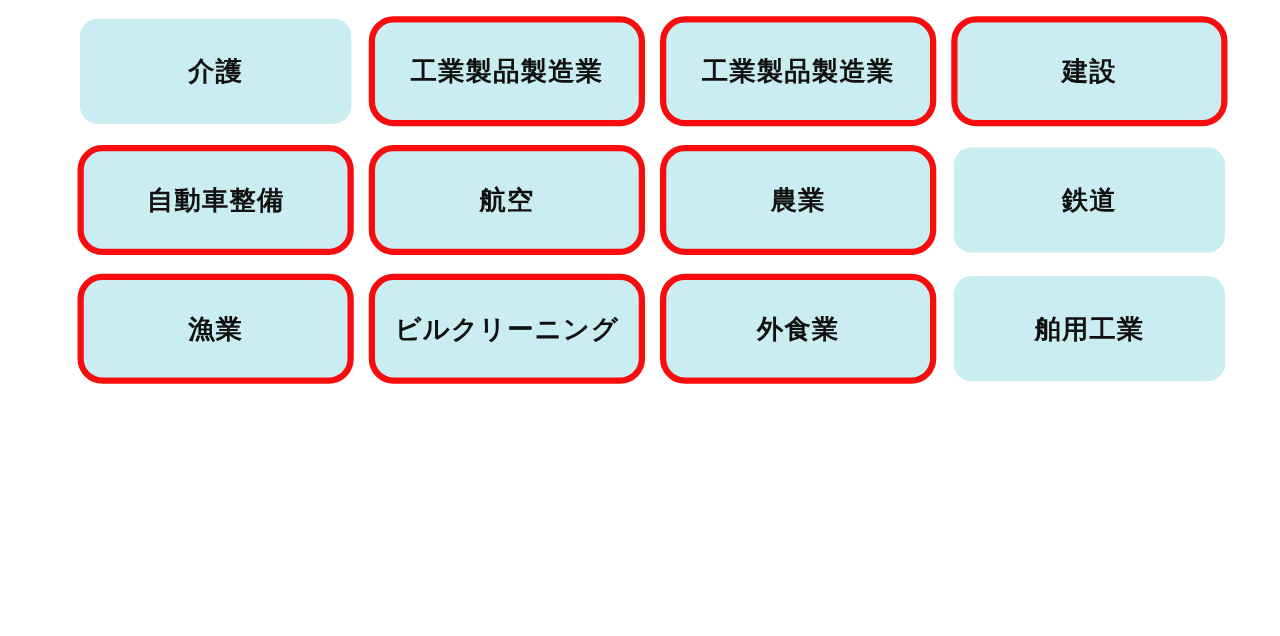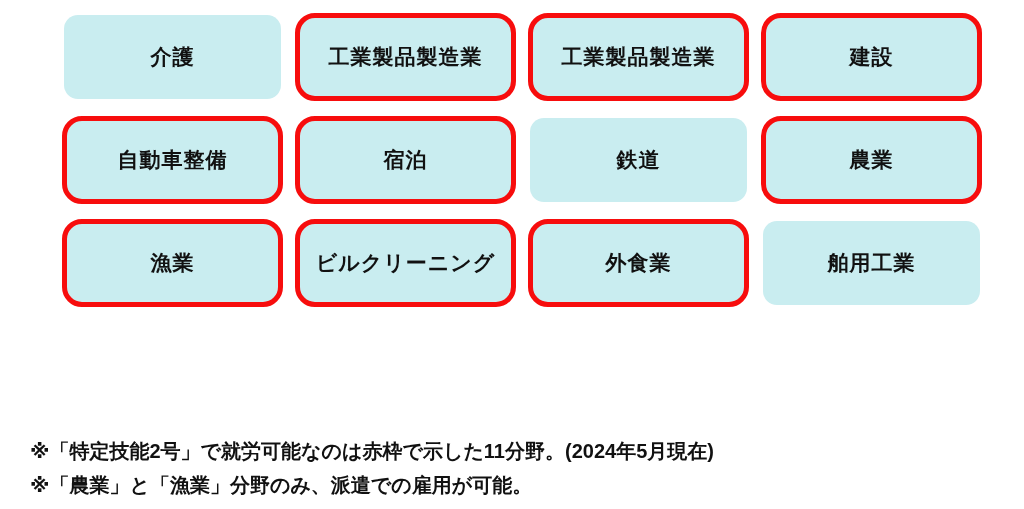--- a/index.html
+++ b/index.html
@@ -75,38 +75,34 @@
       <div class="box highlighted">
     <span class="box-label">工業製品製造業</span>
   </div>
       <div class="box highlighted">
     <span class="box-label">建設</span>
   </div>
       <div class="box highlighted">
     <span class="box-label">自動車整備</span>
   </div>
       <div class="box highlighted">
-    <span class="box-label">宿泊</span>
+    <span class="box-label">航空</span>
+  </div>
+      <div class="box highlighted">
+    <span class="box-label">農業</span>
   </div>
       <div class="box">
     <span class="box-label">鉄道</span>
-  </div>
-      <div class="box highlighted">
-    <span class="box-label">農業</span>
   </div>
       <div class="box highlighted">
     <span class="box-label">漁業</span>
   </div>
       <div class="box highlighted">
     <span class="box-label">ビルクリーニング</span>
   </div>
       <div class="box highlighted">
     <span class="box-label">外食業</span>
   </div>
       <div class="box">
     <span class="box-label">舶用工業</span>
   </div>
     </div>
-  <div class="footnotes">
-    <div class="footnote-line">※「特定技能2号」で就労可能なのは赤枠で示した11分野。(2024年5月現在)</div>
-    <div class="footnote-line">※「農業」と「漁業」分野のみ、派遣での雇用が可能。</div>
-  </div>
 </div>
 
 </body></html>

